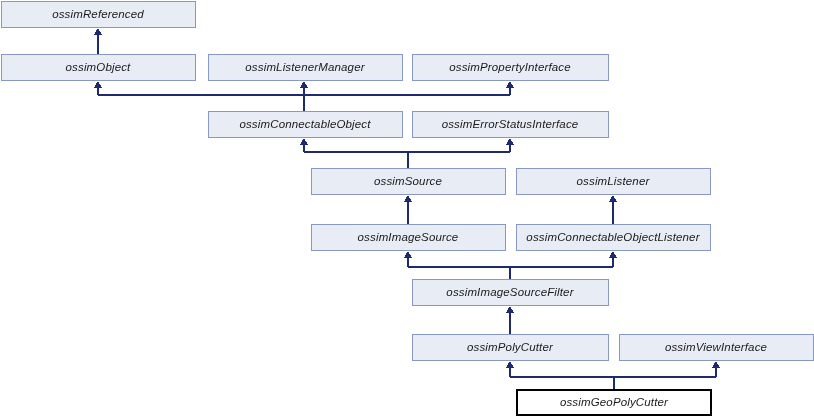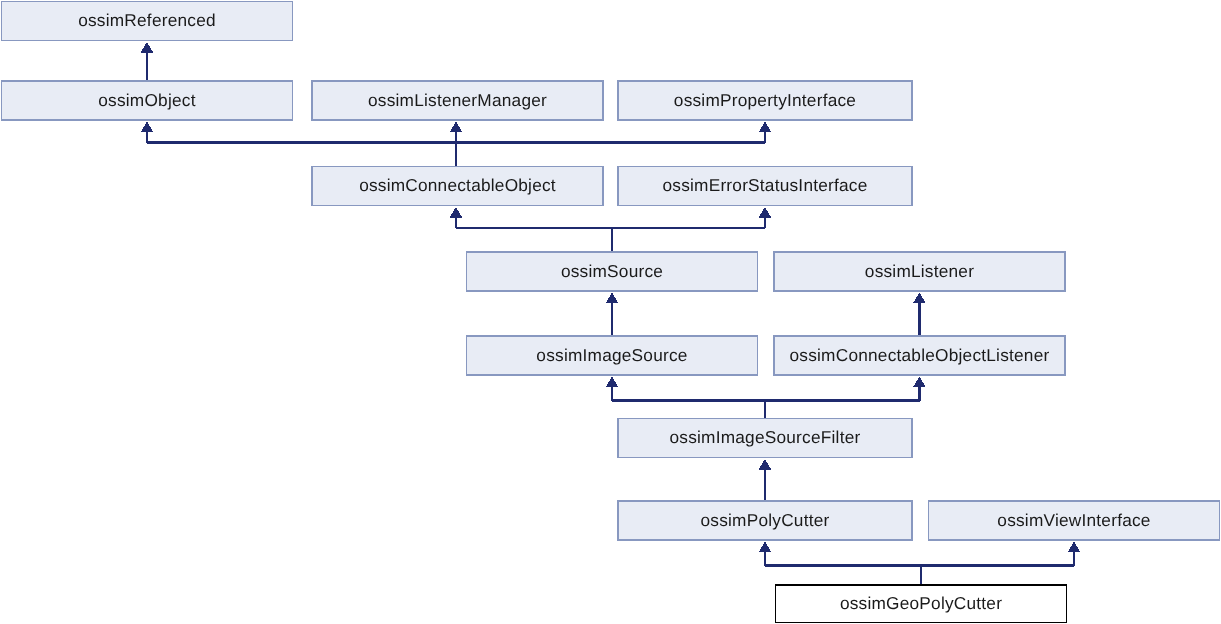--- a/index.html
+++ b/index.html
@@ -10,20 +10,21 @@
   body {
     width: 814px;
     height: 416px;
     font-family: "Liberation Sans", sans-serif;
     overflow: hidden;
   }
   #diagram-root {
     position: relative;
     width: 814px;
     height: 300px;
+    font-style: italic;
   }
   svg.graph-canvas {
     display: block;
     width: 814px;
     height: 416px;
     shape-rendering: crispEdges;
   }
   .node-box {
     fill: #e8ecf5;
     stroke: #8898c0;

